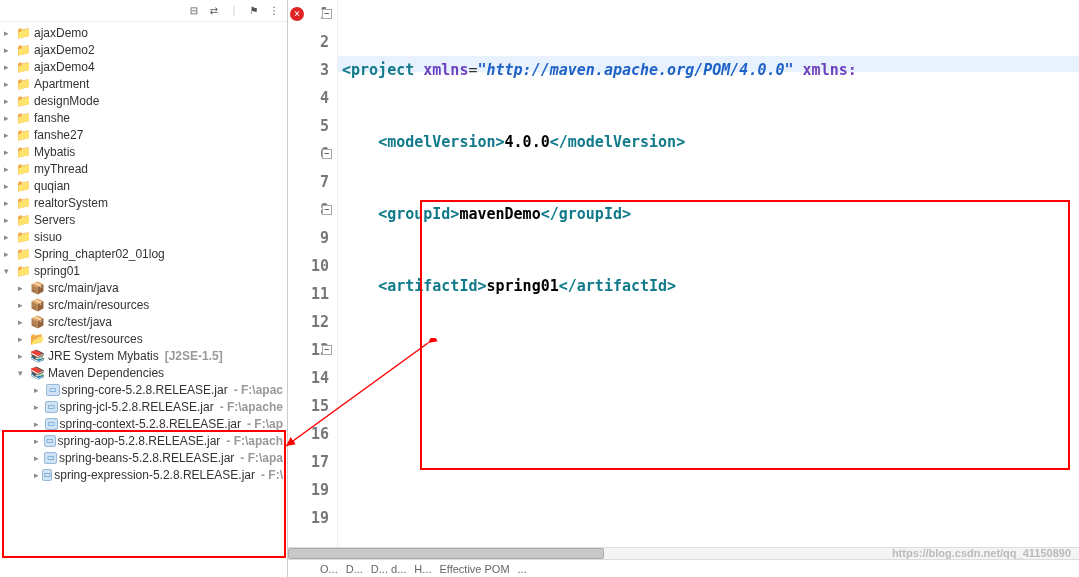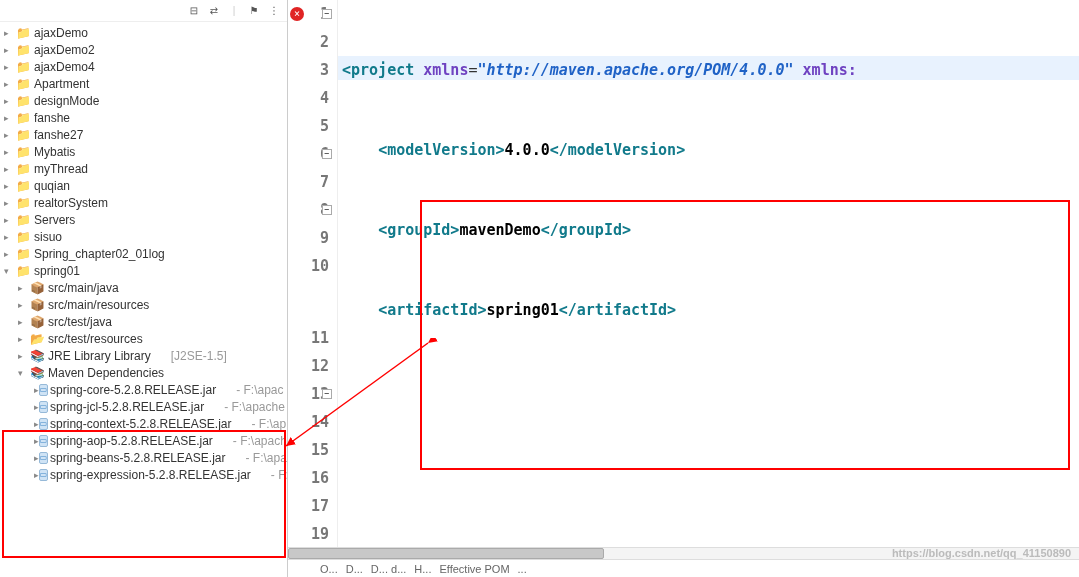--- a/index.html
+++ b/index.html
@@ -11,29 +11,29 @@
 .tree { flex: 1; overflow: auto; padding: 2px 0; }
 .tree-item { display: flex; align-items: center; height: 17px; padding: 0 4px; cursor: pointer; white-space: nowrap; font-size: 12px; }
 .indent1 { padding-left: 18px; }
 .indent2 { padding-left: 34px; }
 .twisty { width: 12px; display: inline-block; font-size: 9px; color: #888; }
 .icon { width: 16px; height: 14px; margin-right: 2px; display: inline-flex; align-items: center; justify-content: center; }
 .proj-icon { color: #c29432; }
 .folder-icon { color: #d8a532; }
 .jar-icon { color: #4287c7; background:#cfe3f5; border:1px solid #96b9d8; border-radius:2px; width:14px; height:12px; font-size:8px; }
 .lib-icon { color: #8a6d3b; }
-.suffix { color: #999; margin-left: 20px; }
+.suffix { color: #999; margin-left: 6px; font-weight: bold; }
 .editor { flex: 1; display: flex; flex-direction: column; overflow: hidden; background: #fff; }
 .code-area { flex: 1; display: flex; overflow: hidden; font-family: Consolas, "Courier New", monospace; font-size: 15px; position: relative; }
 .gutter { width: 50px; background: #fff; border-right: 1px solid #eee; text-align: right; padding-right: 8px; color: #777; font-family: Consolas, monospace; line-height: 28px; user-select: none; position: relative; }
 .gutter-err { position: absolute; left: 2px; top: 7px; width: 14px; height: 14px; border-radius: 50%; background: #e02424; color: #fff; font-size: 10px; line-height: 14px; text-align: center; }
 .ln { height: 28px; font-weight: bold; }
 .fold { position:absolute; right:-3px; width:10px; height:10px; border:1px solid #aaa; background:#fff; font-size:8px; line-height:8px; text-align:center; color:#555;}
 .code-lines { flex: 1; overflow: hidden; line-height: 28px; white-space: pre; font-family: Consolas, monospace; position: relative; }
-.cl { height: 24px; padding-left: 4px; }
+.cl { height: 16px; padding-left: 4px; }
 .hl-line { background: #e8f2fe; }
 .tag { color: #117a8b; font-weight: bold; }
 .attr { color: #6f42c1; font-weight: bold; }
 .str { color: #1f62c6; font-style: italic; font-weight: bold; }
 .txt { color: #000; font-weight: bold; text-align: center; }
 .red-box-1 { position: absolute; border: 2px solid #ff0000; left: 2px; top: 430px; width: 284px; height: 128px; pointer-events: none; }
 .red-box-2 { position: absolute; border: 2px solid #ff0000; left: 420px; top: 200px; width: 650px; height: 270px; pointer-events: none; }
 .arrow-svg { position: absolute; left: 258px; top: 338px; pointer-events: none; }
 .sb-h { height: 12px; background: #f4f4f4; border-top: 1px solid #ddd; display:flex; }
 .sb-thumb { width: 40%; height: 100%; background: #c8c8c8; border: 1px solid #aaa; border-radius: 2px; }
@@ -146,21 +146,21 @@
             <span>src/test/java</span>
           </div>
           <div class="tree-item indent1">
             <span class="twisty">▸</span>
             <span class="icon folder-icon">📂</span>
             <span>src/test/resources</span>
           </div>
           <div class="tree-item indent1">
             <span class="twisty">▸</span>
             <span class="icon lib-icon">📚</span>
-            <span>JRE Library Library</span>
+            <span>JRE System Mybatis</span>
             <span class="suffix">[J2SE-1.5]</span>
           </div>
           <div class="tree-item indent1">
             <span class="twisty">▾</span>
             <span class="icon lib-icon">📚</span>
             <span>Maven Dependencies</span>
           </div>
           <div class="tree-item indent2">
             <span class="twisty">▸</span>
             <span class="icon jar-icon">▭</span>
@@ -209,21 +209,21 @@
             <div class="ln" style="position: relative;">1<div class="fold" style="top: 9px;">−</div></div>
             <div class="ln" style="position: relative;">2</div>
             <div class="ln" style="position: relative;">3</div>
             <div class="ln" style="position: relative;">4</div>
             <div class="ln" style="position: relative;">5</div>
             <div class="ln" style="position: relative;">6<div class="fold" style="top: 9px;">−</div></div>
             <div class="ln" style="position: relative;">7</div>
             <div class="ln" style="position: relative;">8<div class="fold" style="top: 9px;">−</div></div>
             <div class="ln" style="position: relative;">9</div>
             <div class="ln" style="position: relative;">10</div>
-            <div class="ln" style="position: relative; margin-top: 44px;">11</div>
+            <div class="ln" style="position: relative;">11</div>
             <div class="ln" style="position: relative;">12</div>
             <div class="ln" style="position: relative;">13<div class="fold" style="top: 9px;">−</div></div>
             <div class="ln" style="position: relative;">14</div>
             <div class="ln" style="position: relative;">15</div>
             <div class="ln" style="position: relative;">16</div>
             <div class="ln" style="position: relative;">17</div>
             <div class="ln" style="position: relative;">19</div>
             <div class="ln" style="position: relative;">19</div>
           </div>
       </div>

